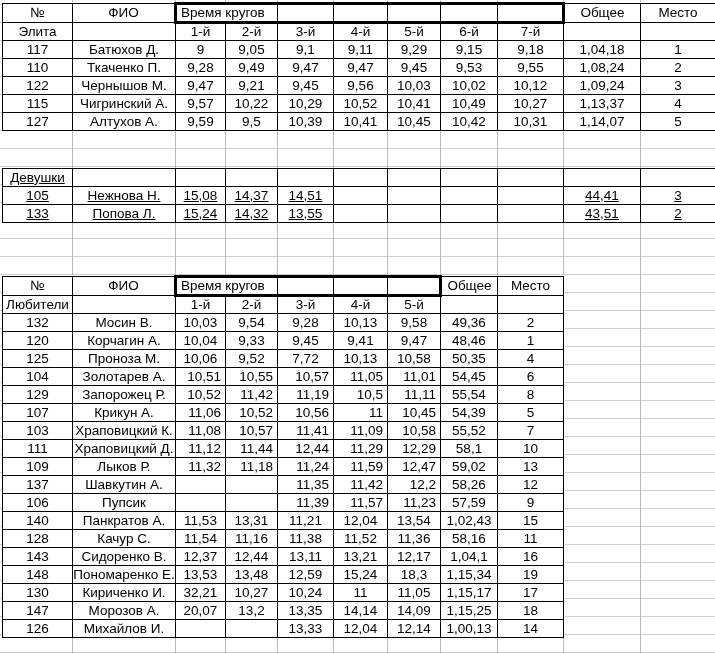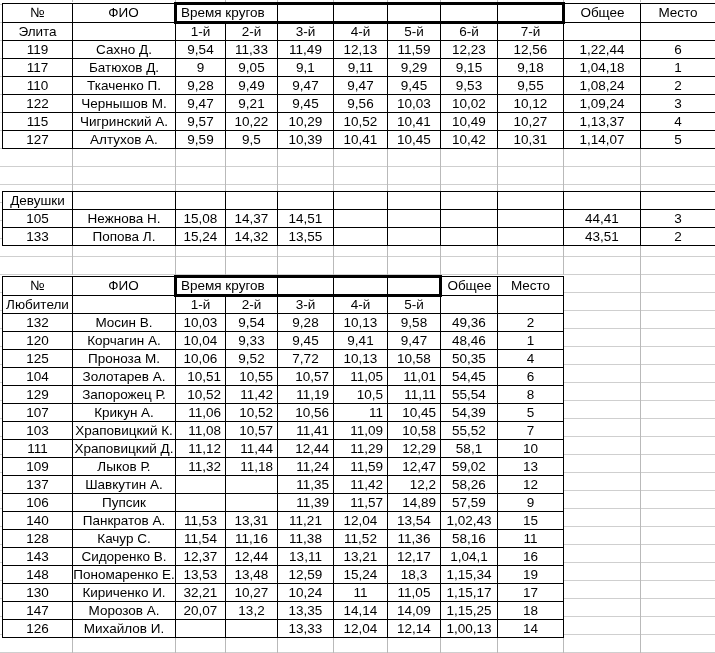--- a/index.html
+++ b/index.html
@@ -79,33 +79,20 @@
           <td>2-й</td>
           <td>3-й</td>
           <td>4-й</td>
           <td>5-й</td>
           <td>6-й</td>
           <td>7-й</td>
           <td></td>
           <td></td>
         </tr>
         <tr class="h18">
-          <td>119</td>
-          <td>Сахно Д.</td>
-          <td>9,54</td>
-          <td>11,33</td>
-          <td>11,49</td>
-          <td>12,13</td>
-          <td>11,59</td>
-          <td>12,23</td>
-          <td>12,56</td>
-          <td>1,22,44</td>
-          <td>6</td>
-        </tr>
-        <tr class="h18">
           <td>117</td>
           <td>Батюхов Д.</td>
           <td>9</td>
           <td>9,05</td>
           <td>9,1</td>
           <td>9,11</td>
           <td>9,29</td>
           <td>9,15</td>
           <td>9,18</td>
           <td>1,04,18</td>
@@ -158,21 +145,21 @@
           <td>10,39</td>
           <td>10,41</td>
           <td>10,45</td>
           <td>10,42</td>
           <td>10,31</td>
           <td>1,14,07</td>
           <td>5</td>
         </tr>
       </tbody>
     </table>
-  <table class="tbl" id="girls-table" style="left:2px;top:191px;width:713px;">
+  <table class="tbl" id="girls-table" style="left:2px;top:168px;width:713px;text-decoration:underline;">
       <colgroup>
         <col style="width: 70px;">
         <col style="width: 103px;">
         <col style="width: 50px;">
         <col style="width: 52px;">
         <col style="width: 56px;">
         <col style="width: 54px;">
         <col style="width: 53px;">
         <col style="width: 57px;">
         <col style="width: 66px;">
@@ -365,21 +352,21 @@
           <td>58,26</td>
           <td>12</td>
         </tr>
         <tr class="h18">
           <td>106</td>
           <td>Пупсик</td>
           <td class="r"></td>
           <td class="r"></td>
           <td class="r">11,39</td>
           <td class="r">11,57</td>
-          <td class="r">14,89</td>
+          <td class="r">11,23</td>
           <td>57,59</td>
           <td>9</td>
         </tr>
         <tr class="h18">
           <td>140</td>
           <td>Панкратов А.</td>
           <td>11,53</td>
           <td>13,31</td>
           <td>11,21</td>
           <td>12,04</td>

